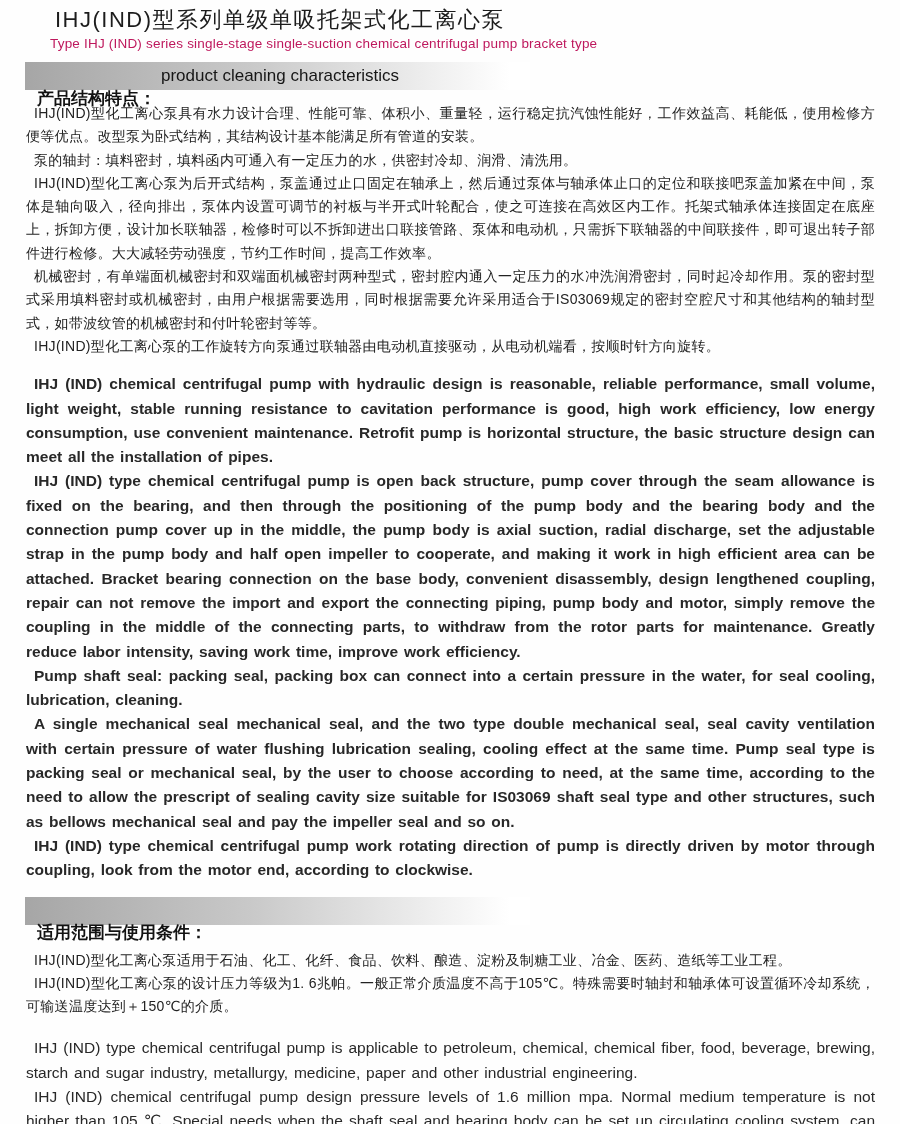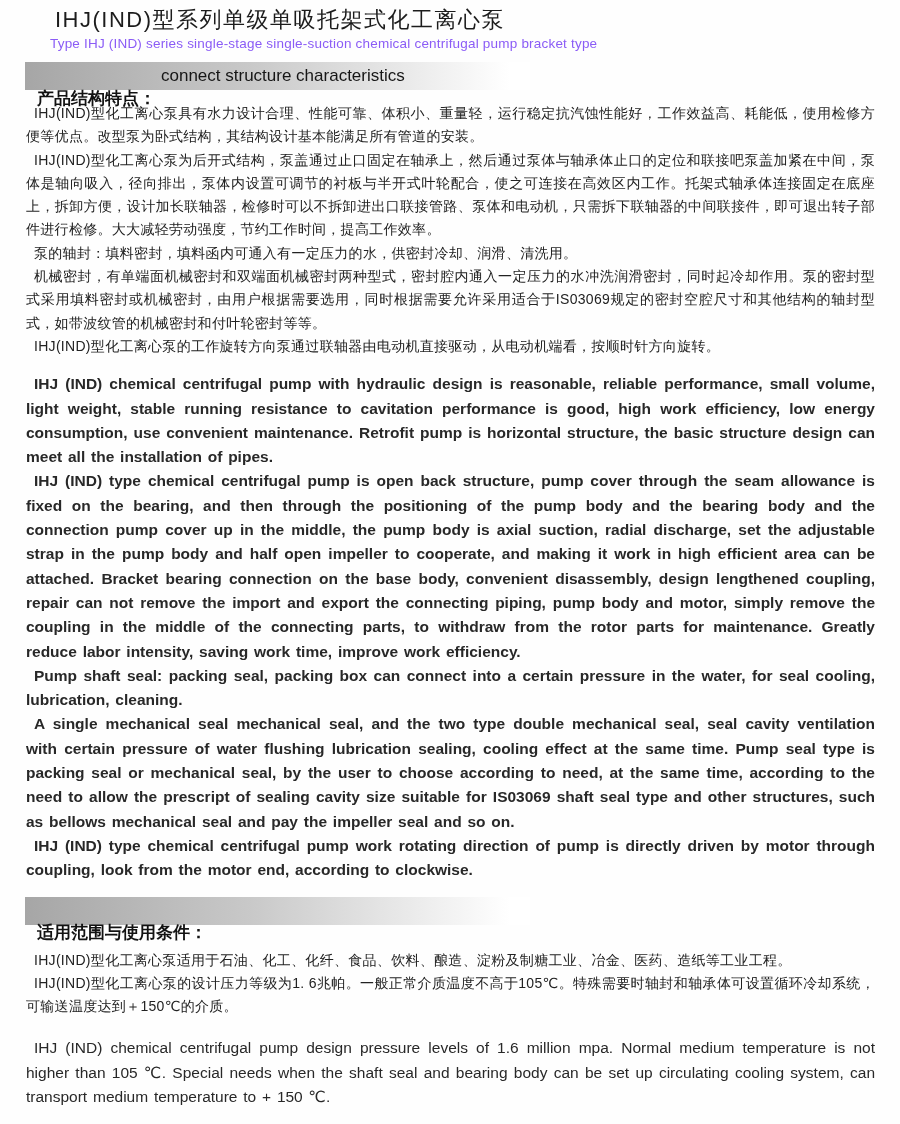--- a/index.html
+++ b/index.html
@@ -16,21 +16,21 @@
   .page{position:relative;width:900px;height:1124px;background:#fefefe;overflow:hidden;}
   .title{
     margin:6px 0 0 55px;
     font-size:22px;line-height:27px;
     font-weight:normal;letter-spacing:1.5px;
     color:#1c1c1c;
   }
   .subtitle{
     margin:3px 14px 0 50px;
     font-size:13.5px;line-height:16px;
-    color:#8b5cf6;letter-spacing:0.2px;
+    color:#be185d;letter-spacing:0.2px;
   }
   .heading-bar{
     margin:10px 0 0 25px;
     width:505px;height:28px;
     background:linear-gradient(to right,var(--heading-bar-left) 0%,#c9c9c9 45%,#ececec 78%,#ffffff 96%);
     display:flex;align-items:center;
     padding-left:12px;box-sizing:border-box;
     white-space:nowrap;
   }
   .heading-zh{font-weight:bold;font-size:17px;color:#121212;margin-top:44px;}
@@ -51,27 +51,27 @@
 </head>
 <body>
 
 <div class="page">
 
   <h1 class="title">IHJ(IND)型系列单级单吸托架式化工离心泵</h1>
   <div class="subtitle">Type IHJ (IND) series single-stage single-suction chemical centrifugal pump bracket type</div>
 
   <div class="heading-bar">
     <span class="heading-zh">产品结构特点：</span>
-    <span class="heading-en">connect structure characteristics</span>
+    <span class="heading-en">product cleaning characteristics</span>
   </div>
 
   <div class="text-block zh zh1">
     <p>IHJ(IND)型化工离心泵具有水力设计合理、性能可靠、体积小、重量轻，运行稳定抗汽蚀性能好，工作效益高、耗能低，使用检修方便等优点。改型泵为卧式结构，其结构设计基本能满足所有管道的安装。</p>
+    <p>泵的轴封：填料密封，填料函内可通入有一定压力的水，供密封冷却、润滑、清洗用。</p>
     <p>IHJ(IND)型化工离心泵为后开式结构，泵盖通过止口固定在轴承上，然后通过泵体与轴承体止口的定位和联接吧泵盖加紧在中间，泵体是轴向吸入，径向排出，泵体内设置可调节的衬板与半开式叶轮配合，使之可连接在高效区内工作。托架式轴承体连接固定在底座上，拆卸方便，设计加长联轴器，检修时可以不拆卸进出口联接管路、泵体和电动机，只需拆下联轴器的中间联接件，即可退出转子部件进行检修。大大减轻劳动强度，节约工作时间，提高工作效率。</p>
-    <p>泵的轴封：填料密封，填料函内可通入有一定压力的水，供密封冷却、润滑、清洗用。</p>
     <p>机械密封，有单端面机械密封和双端面机械密封两种型式，密封腔内通入一定压力的水冲洗润滑密封，同时起冷却作用。泵的密封型式采用填料密封或机械密封，由用户根据需要选用，同时根据需要允许采用适合于IS03069规定的密封空腔尺寸和其他结构的轴封型式，如带波纹管的机械密封和付叶轮密封等等。</p>
     <p>IHJ(IND)型化工离心泵的工作旋转方向泵通过联轴器由电动机直接驱动，从电动机端看，按顺时针方向旋转。</p>
   </div>
 
   <div class="text-block en en1">
     <p>IHJ (IND) chemical centrifugal pump with hydraulic design is reasonable, reliable performance, small volume, light weight, stable running resistance to cavitation performance is good, high work efficiency, low energy consumption, use convenient maintenance. Retrofit pump is horizontal structure, the basic structure design can meet all the installation of pipes.</p>
     <p>IHJ (IND) type chemical centrifugal pump is open back structure, pump cover through the seam allowance is fixed on the bearing, and then through the positioning of the pump body and the bearing body and the connection pump cover up in the middle, the pump body is axial suction, radial discharge, set the adjustable strap in the pump body and half open impeller to cooperate, and making it work in high efficient area can be attached. Bracket bearing connection on the base body, convenient disassembly, design lengthened coupling, repair can not remove the import and export the connecting piping, pump body and motor, simply remove the coupling in the middle of the connecting parts, to withdraw from the rotor parts for maintenance. Greatly reduce labor intensity, saving work time, improve work efficiency.</p>
     <p>Pump shaft seal: packing seal, packing box can connect into a certain pressure in the water, for seal cooling, lubrication, cleaning.</p>
     <p>A single mechanical seal mechanical seal, and the two type double mechanical seal, seal cavity ventilation with certain pressure of water flushing lubrication sealing, cooling effect at the same time. Pump seal type is packing seal or mechanical seal, by the user to choose according to need, at the same time, according to the need to allow the prescript of sealing cavity size suitable for IS03069 shaft seal type and other structures, such as bellows mechanical seal and pay the impeller seal and so on.</p>
     <p>IHJ (IND) type chemical centrifugal pump work rotating direction of pump is directly driven by motor through coupling, look from the motor end, according to clockwise.</p>
@@ -80,16 +80,17 @@
   <div class="heading-bar bar2">
     <span class="heading-zh">适用范围与使用条件：</span>
   </div>
 
   <div class="text-block zh zh2">
     <p>IHJ(IND)型化工离心泵适用于石油、化工、化纤、食品、饮料、酿造、淀粉及制糖工业、冶金、医药、造纸等工业工程。</p>
     <p>IHJ(IND)型化工离心泵的设计压力等级为1. 6兆帕。一般正常介质温度不高于105℃。特殊需要时轴封和轴承体可设置循环冷却系统，可输送温度达到＋150℃的介质。</p>
   </div>
 
   <div class="text-block en en2">
+    <p>IHJ (IND) type chemical centrifugal pump is applicable to petroleum, chemical, chemical fiber, food, beverage, brewing, starch and sugar industry, metallurgy, medicine, paper and other industrial engineering.</p>
     <p>IHJ (IND) chemical centrifugal pump design pressure levels of 1.6 million mpa. Normal medium temperature is not higher than 105 ℃. Special needs when the shaft seal and bearing body can be set up circulating cooling system, can transport medium temperature to + 150 ℃.</p>
   </div>
 
 </div>
 
 </body></html>

